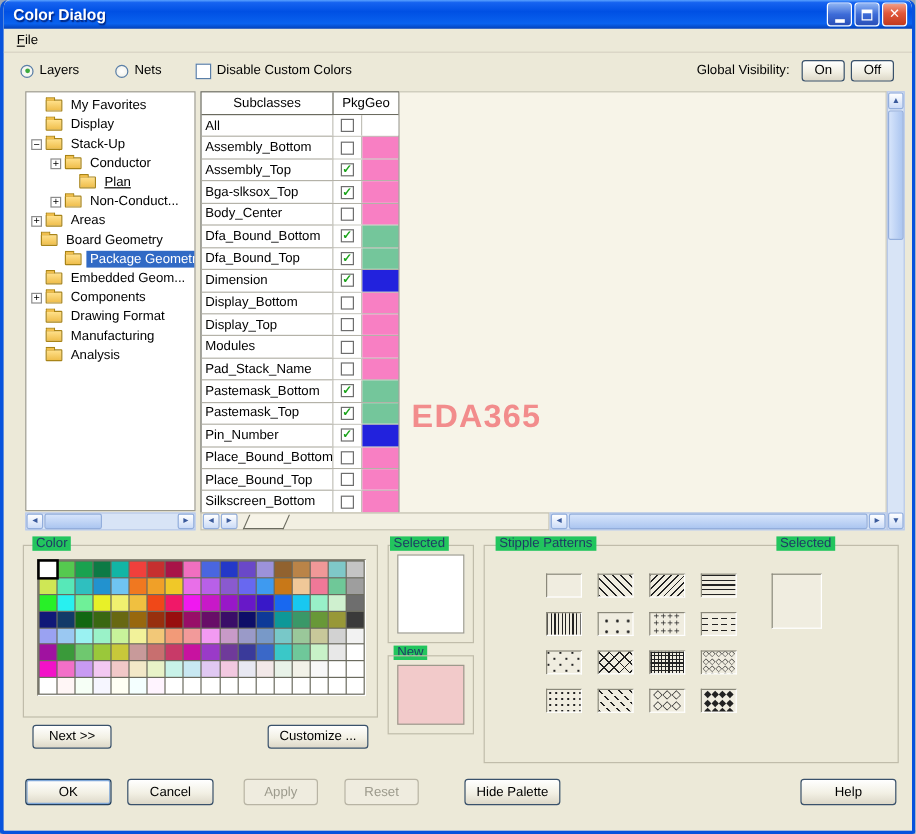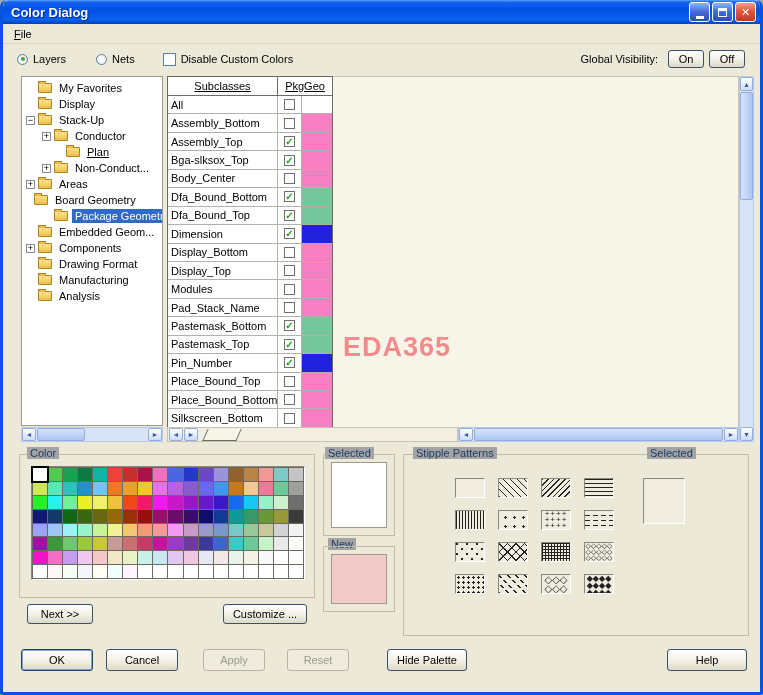--- a/index.html
+++ b/index.html
@@ -62,21 +62,21 @@
   .expander { width: 9px; height: 9px; border: 1px solid #8C8C8C; background: #fff; font-size: 9px; line-height: 7px; text-align: center; margin-right: 3px; flex: none; }
   .expander.hidden { visibility: hidden; }
   .folder { width: 14px; height: 10px; background: linear-gradient(#FFE08A,#EFBE4C); border: 1px solid #A88418; border-radius: 1px; position: relative; margin-right: 4px; flex: none; }
   .folder::before { content: ""; position: absolute; top: -3px; left: -1px; width: 6px; height: 2px; background: #EFBE4C; border: 1px solid #A88418; border-bottom: none; border-radius: 1px 1px 0 0; }
   .tlabel { padding: 1px 3px; }
   .tlabel.sel { background: #316AC5; color: #fff; }
 
   
   .table { position: absolute; left: 164px; top: 76px; width: 166px; height: 352px; background: #fff; border: 1px solid #6B6B5F; display: flex; flex-direction: column; }
   .thead { display: flex; height: 19px; border-bottom: 1px solid #6B6B5F; flex: none; }
-  .th { display: flex; align-items: center; justify-content: center; text-decoration: underline; }
+  .th { display: flex; align-items: center; justify-content: center; }
   .th-label { width: 110px; border-right: 1px solid #6B6B5F; }
   .th-pkg { flex: 1; }
   .tbody { flex: 1; display: flex; flex-direction: column; }
   .trow { display: flex; flex: 1; border-bottom: 1px solid #B4B2A8; }
   .trow:last-child { border-bottom: none; }
   .td-label { width: 110px; border-right: 1px solid #B4B2A8; padding-left: 3px; display: flex; align-items: center; overflow: hidden; white-space: nowrap; }
   .td-cb { width: 24px; border-right: 1px solid #B4B2A8; display: flex; align-items: center; justify-content: center; background: #fff; }
   .cbx { width: 11px; height: 11px; border: 1px solid #6E6E6E; background: #fff; font-size: 10px; line-height: 9px; color: #1BA41B; text-align: center; font-weight: bold; }
   .td-sw { flex: 1; }
 
@@ -98,21 +98,21 @@
   
   .tabstrip { position: absolute; left: 164px; top: 427px; width: 291px; height: 15px; background: #F2EFE2; border: 1px solid #C5C2B2; display: flex; align-items: center; padding-left: 1px; gap: 1px; }
   .sheet-tab { width: 34px; height: 12px; margin-left: 6px; background: #F7F4E8; border: 1px solid #6B6B5F; border-top: none; transform: skewX(-24deg); }
 
   
   .group { position: absolute; border: 1px solid #C0BCAA; }
   #color-group    { left: 16px;  top: 454px; width: 296px; height: 144px; }
   #selected-group { left: 320px; top: 454px; width: 72px;  height: 82px; }
   #new-group      { left: 320px; top: 546px; width: 72px;  height: 66px; }
   #stipple-group  { left: 400px; top: 454px; width: 346px; height: 182px; }
-  .group-label { position: absolute; background: #a3a3a3; padding: 0 3px; color: #1E3C64; }
+  .group-label { position: absolute; background: #22c55e; padding: 0 3px; color: #1E3C64; }
   #color-label { left: 24px; top: 447px; }
   #selected-label { left: 322px; top: 447px; }
   #new-label { left: 325px; top: 538px; }
   #stipple-label { left: 410px; top: 447px; }
   #stipple-selected-label { left: 644px; top: 447px; }
 
   
   #palette {
     position: absolute; left: 28px; top: 466px; width: 274px; height: 114px;
     border: 1px solid; border-color: #8A887A #FFF #FFF #8A887A;
@@ -385,28 +385,28 @@
           <span class="td-sw" style="background: rgb(116, 198, 155);"></span>
         </div>
         <div class="trow">
           <span class="td-label">Pin_Number</span>
           <span class="td-cb">
             <span class="cbx">✓</span>
           </span>
           <span class="td-sw" style="background: rgb(34, 34, 221);"></span>
         </div>
         <div class="trow">
+          <span class="td-label">Place_Bound_Bottom</span>
+          <span class="td-cb">
+            <span class="cbx"></span>
+          </span>
+          <span class="td-sw" style="background: rgb(248, 127, 195);"></span>
+        </div>
+        <div class="trow">
           <span class="td-label">Place_Bound_Top</span>
-          <span class="td-cb">
-            <span class="cbx"></span>
-          </span>
-          <span class="td-sw" style="background: rgb(248, 127, 195);"></span>
-        </div>
-        <div class="trow">
-          <span class="td-label">Place_Bound_Bottom</span>
           <span class="td-cb">
             <span class="cbx"></span>
           </span>
           <span class="td-sw" style="background: rgb(248, 127, 195);"></span>
         </div>
         <div class="trow">
           <span class="td-label">Silkscreen_Bottom</span>
           <span class="td-cb">
             <span class="cbx"></span>
           </span>

